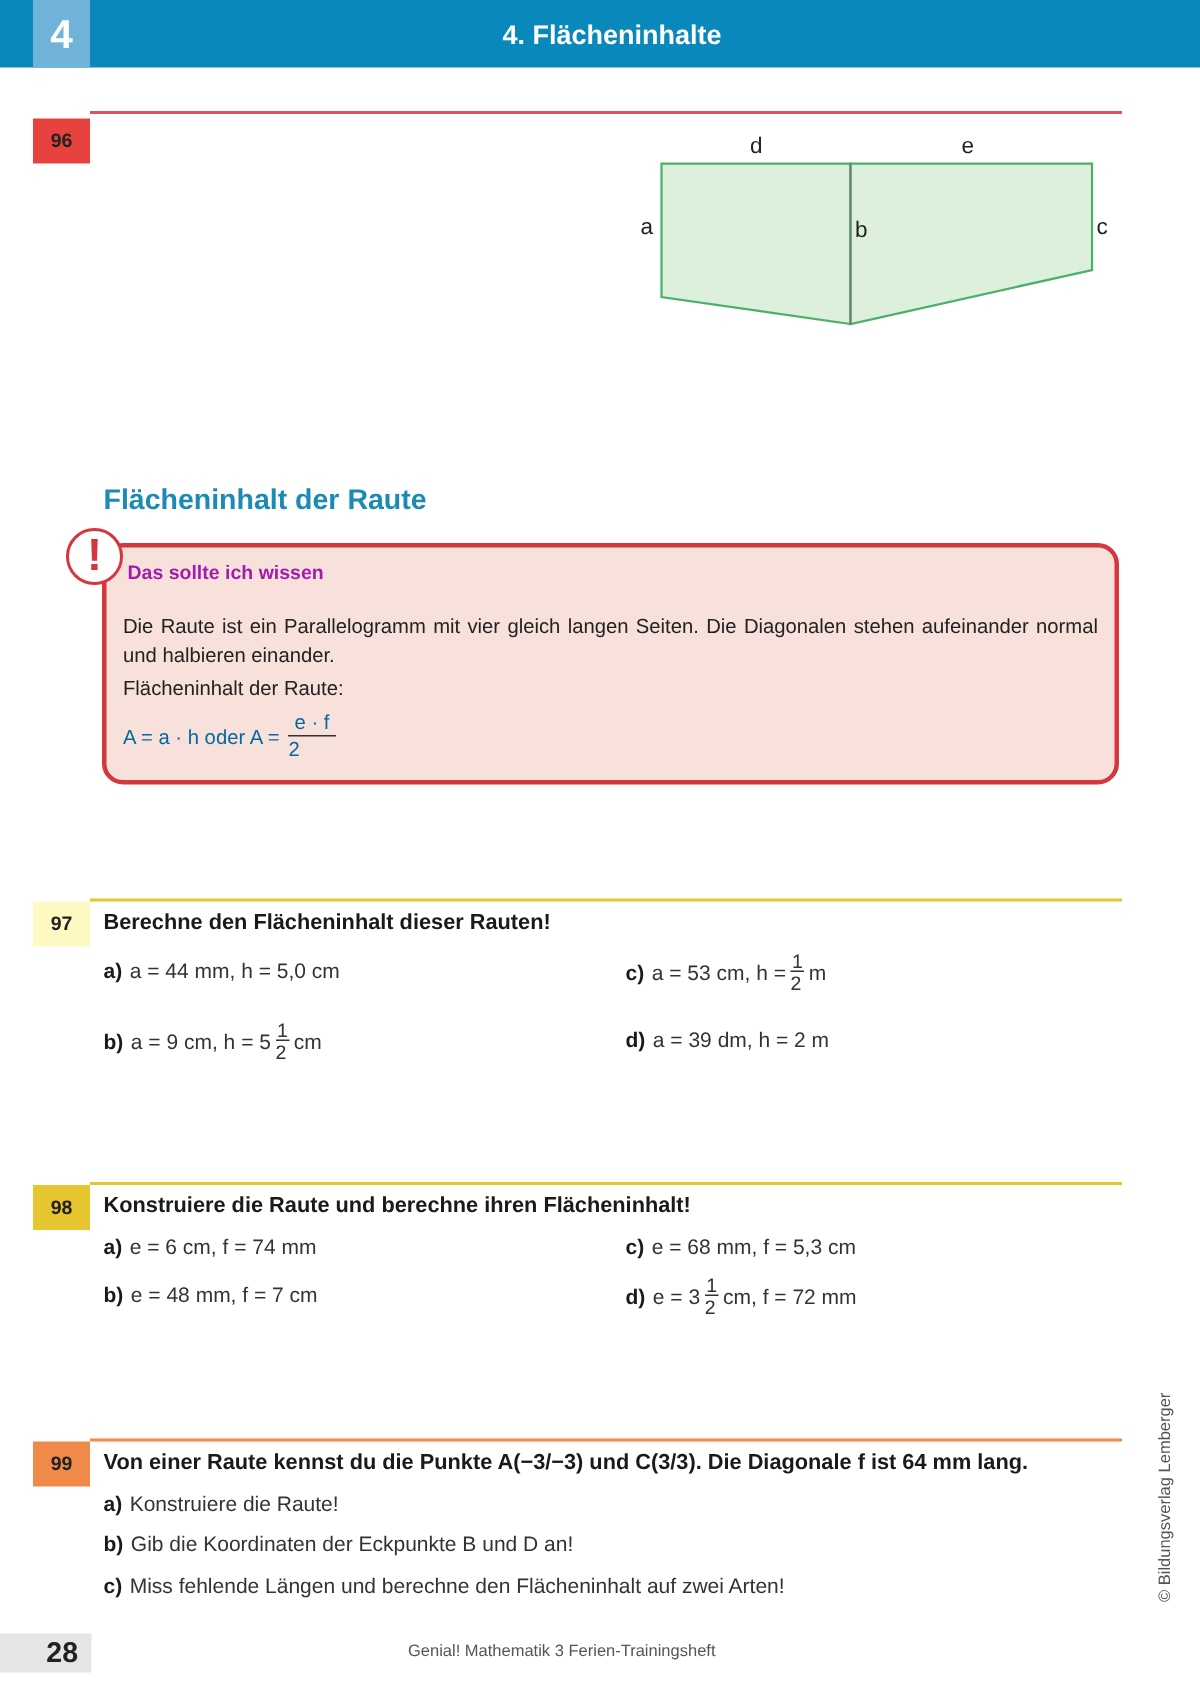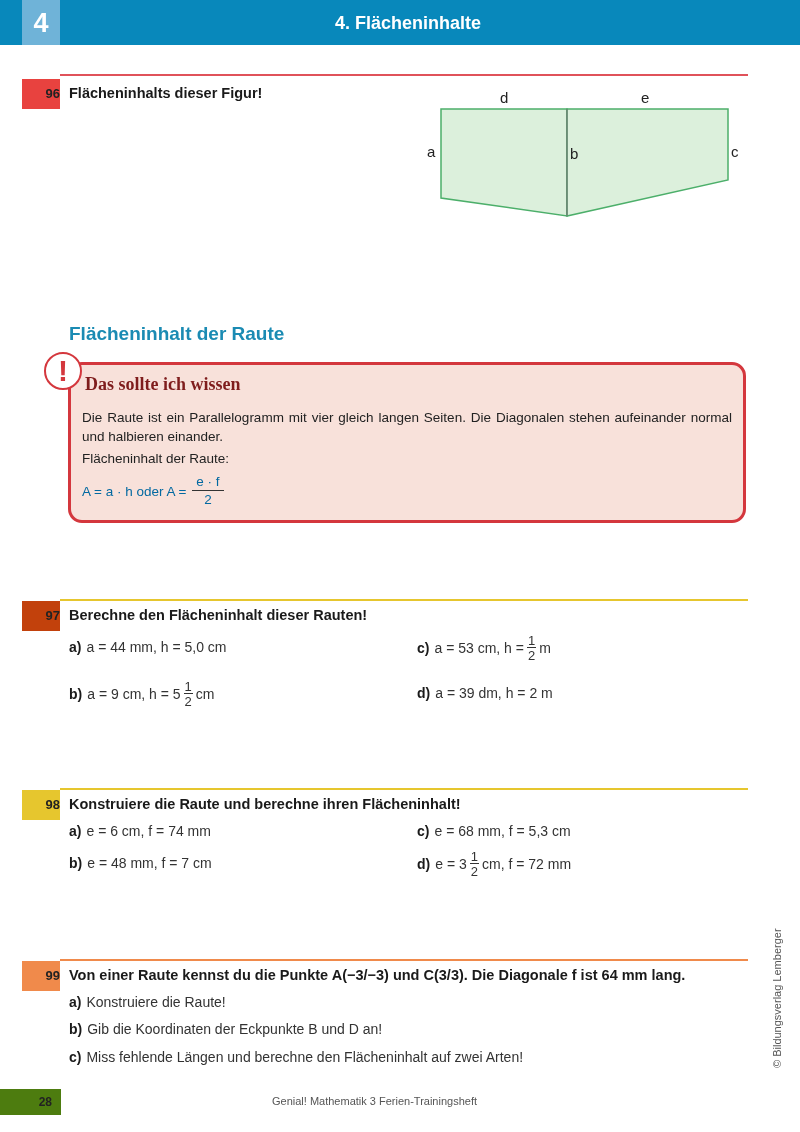--- a/index.html
+++ b/index.html
@@ -9,67 +9,66 @@
   
   .header { position: absolute; left: 0; top: 0; width: 800px; height: 45px; background: #0888bb; }
   .chapter-num { position: absolute; left: 22px; top: 0; width: 38px; height: 45px; background: #6fb3d8;
     color: #fff; font-weight: bold; font-size: 27px; text-align: center; line-height: 46px; }
   .header-title { position: absolute; left: 0; top: 0; width: 816px; text-align: center; color: #fff;
     font-weight: bold; font-size: 18px; line-height: 46px; }
 
   
   .ex-rule { position: absolute; left: 60px; width: 688px; height: 2px; }
   .ex-badge { position: absolute; left: 22px; width: 38px; height: 30px; font-weight: bold; font-size: 13px;
-    text-align: right; line-height: 30px; color: #222; }
+    text-align: center; line-height: 30px; color: #222; }
   .ex-title { position: absolute; left: 69px; font-weight: bold; font-size: 14.5px; line-height: 21px; color: #1a1a1a; }
 
   .item { position: absolute; font-size: 14px; color: #333; white-space: nowrap; display: flex; align-items: center; }
   .item .lbl { font-weight: bold; color: #1a1a1a; margin-right: 5px; }
-  .frac { display: inline-flex; flex-direction: column; align-items: center; font-size: 13px; line-height: 13px;
+  .frac { display: inline-flex; flex-direction: column; align-items: flex-start; font-size: 13px; line-height: 13px;
     margin: 0 3px; vertical-align: middle; }
   .frac .num { padding: 0 1px; border-bottom: 1px solid #333; }
   .frac .den { padding-top: 1px; }
 
   
   .figure { position: absolute; left: 420px; top: 82px; width: 340px; height: 150px; }
   .fig-label { position: absolute; font-size: 15px; color: #222; }
 
   
   .section-heading { position: absolute; left: 69px; top: 323px; font-weight: bold; font-size: 19px; color: #1b8bb3; }
   .info-box { position: absolute; left: 68px; top: 362px; width: 678px; height: 161px; background: #f8e1da;
     border: 3px solid #d4373d; border-radius: 14px; }
   .alert-circle { position: absolute; left: 44px; top: 352px; width: 38px; height: 38px; border-radius: 50%;
     border: 2px solid #d4373d; background: #fff; color: #d4373d; text-align: center;
     font-weight: bold; font-size: 30px; line-height: 34px; }
-  .info-title { position: absolute; left: 85px; top: 374px; font-weight: bold; font-size: 18px; color: #7f1d1d; font-family: Liberation Serif, serif; }
+  .info-title { position: absolute; left: 85px; top: 374px; font-weight: bold; font-size: 13px; color: #a21caf; }
   .info-text { position: absolute; left: 82px; top: 408px; width: 650px; font-size: 13.5px; line-height: 19px; color: #222; text-align: justify; }
   .info-sub { position: absolute; left: 82px; top: 451px; font-size: 13.5px; color: #222; }
   .info-formula { position: absolute; left: 82px; top: 474px; font-size: 13.5px; color: #0369a1; display: flex; align-items: center; }
   .info-formula .frac { font-size: 13.5px; line-height: 16px; margin-left: 6px; }
   .info-formula .frac .num { padding: 0 4px; }
 
   
-  .page-num { position: absolute; left: 0; top: 1089px; width: 61px; height: 26px; background: #4d7c0f;
-    font-weight: bold; font-size: 12px; text-align: right; padding-right: 9px; line-height: 27px; color: #222; }
+  .page-num { position: absolute; left: 0; top: 1089px; width: 61px; height: 26px; background: #e5e5e5;
+    font-weight: bold; font-size: 19px; text-align: right; padding-right: 9px; line-height: 27px; color: #222; }
   .footer-text { position: absolute; left: 0; top: 1095px; width: 704px; text-align: center; font-size: 11px; color: #555; padding-left: 45px; }
   .copyright { position: absolute; left: 771px; top: 1068px; transform-origin: 0 0; transform: rotate(-90deg);
     font-size: 11px; color: #555; white-space: nowrap; }
 </style>
 </head>
 <body>
 
 <div class="header">
   <div class="header-title">4. Flächeninhalte</div>
   <div class="chapter-num">4</div>
 </div>
 
 <div class="ex-rule" style="top:74px;background:#e0525a;"></div>
 <div class="ex-badge" style="top:79px;background:#e8423f;">96</div>
 <div class="ex-title" style="top:83px;">
-  <div>Flächeninhalts dieser Figur!</div>
 </div>
 
 <div class="figure">
   <svg width="340" height="150" viewBox="0 0 340 150">
     <polygon points="21,27 147,27 147,134 21,116" fill="#dcf0dc" stroke="#4caf6a" stroke-width="1.5"></polygon>
     <polygon points="147,27 308,27 308,98 147,134" fill="#dcf0dc" stroke="#4caf6a" stroke-width="1.5"></polygon>
     <line x1="147" y1="27" x2="147" y2="134" stroke="#777" stroke-width="1.2"></line>
   </svg>
   <span class="fig-label" style="left:80px;top:7px;">d</span>
   <span class="fig-label" style="left:221px;top:7px;">e</span>
@@ -86,21 +85,21 @@
 <div class="info-sub">Flächeninhalt der Raute:</div>
 <div class="info-formula">
   <span>A = a · h oder A =</span>
   <span class="frac">
     <span class="num">e · f</span>
     <span class="den">2</span>
   </span>
 </div>
 
 <div class="ex-rule" style="top:599px;background:#e6c62e;"></div>
-<div class="ex-badge" style="top:601px;background:#c2410c;">97</div>
+<div class="ex-badge" style="top:601px;background:#fef9c3;">97</div>
 <div class="ex-title" style="top:605px;">Berechne den Flächeninhalt dieser Rauten!</div>
 
 <div class="item" style="left:69px;top:639px;">
   <span class="lbl">a)</span>
   <span>a = 44 mm, h = 5,0 cm</span>
 </div>
 <div class="item" style="left:69px;top:680px;">
   <span class="lbl">b)</span>
   <span>a = 9 cm, h = 5</span>
   <span class="frac">

